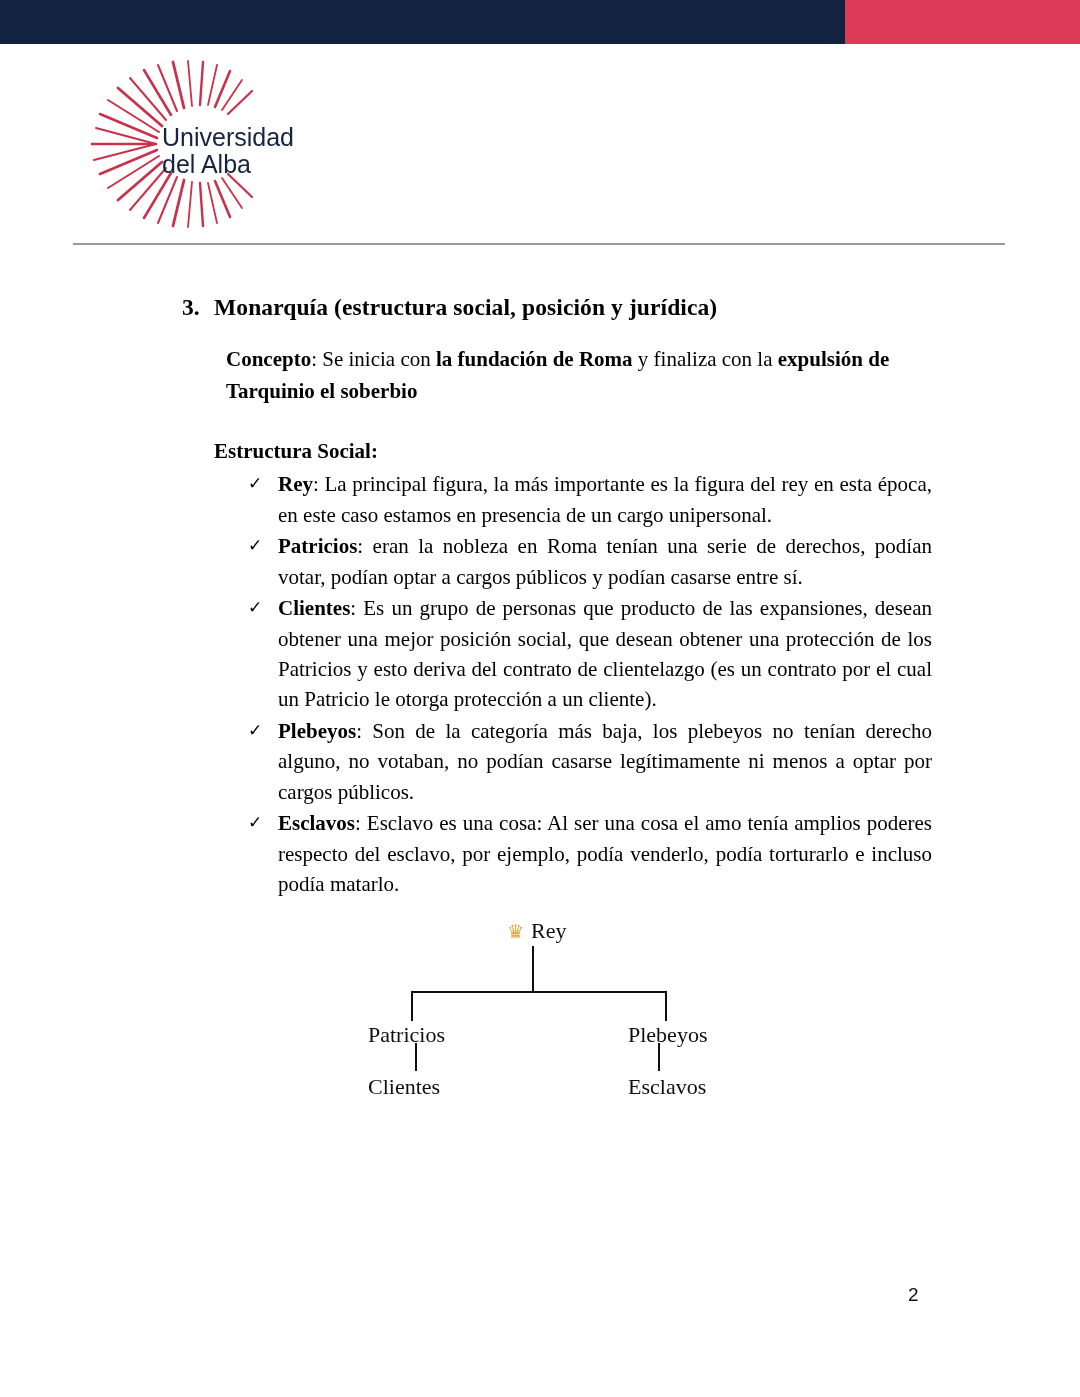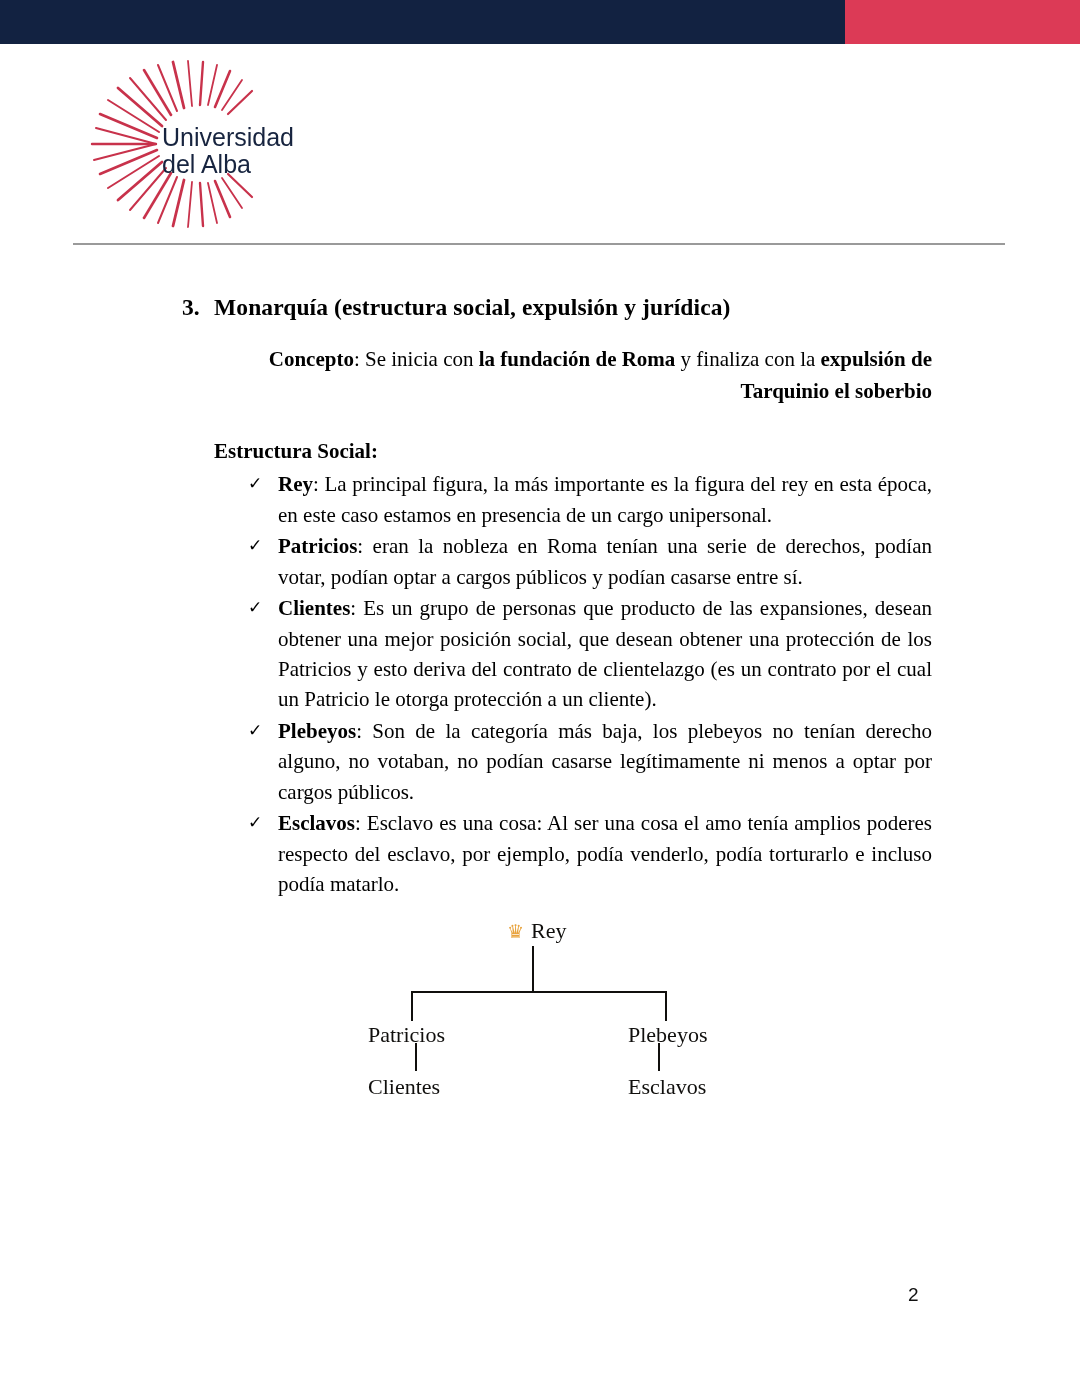--- a/index.html
+++ b/index.html
@@ -78,24 +78,24 @@
   }
   .section-number {
     width: 32px;
     flex: 0 0 32px;
   }
   .section-title {
     flex: 1;
   }
 
   .concepto-para {
-    margin-left: 18px;
+    margin-left: 44px;
     font-size: 21px;
     line-height: 1.52;
-    text-align: right;
+    text-align: left;
   }
   .concepto-para b { font-weight: bold; }
 
   .estructura-label {
     margin-left: 32px;
     margin-top: 28px;
     font-size: 21px;
     font-weight: bold;
     line-height: 1.5;
   }
@@ -226,21 +226,21 @@
     <text x="78" y="115" font-family="Liberation Sans, sans-serif" font-size="25" font-weight="500" fill="#17243f">del Alba</text>
   </svg>
 </div>
 
 <div class="divider"></div>
 
 <div class="doc-body">
 
   <div class="section-heading">
     <span class="section-number">3.</span>
-    <span class="section-title">Monarquía (estructura social, expulsión y jurídica)</span>
+    <span class="section-title">Monarquía (estructura social, posición y jurídica)</span>
   </div>
 
   <p class="concepto-para"><b>Concepto</b><span>: Se inicia con </span><b>la fundación de Roma</b><span> y finaliza con la </span><b>expulsión de Tarquinio el soberbio</b></p>
 
   <div class="estructura-label">Estructura Social:</div>
 
   <ul class="bullet-list">
 
     <li>
       <span class="check-mark">✓</span><span class="item-term">Rey</span><span>:  La principal figura, la más importante es la figura del rey en esta época, en este caso estamos en presencia de un cargo unipersonal.</span>

